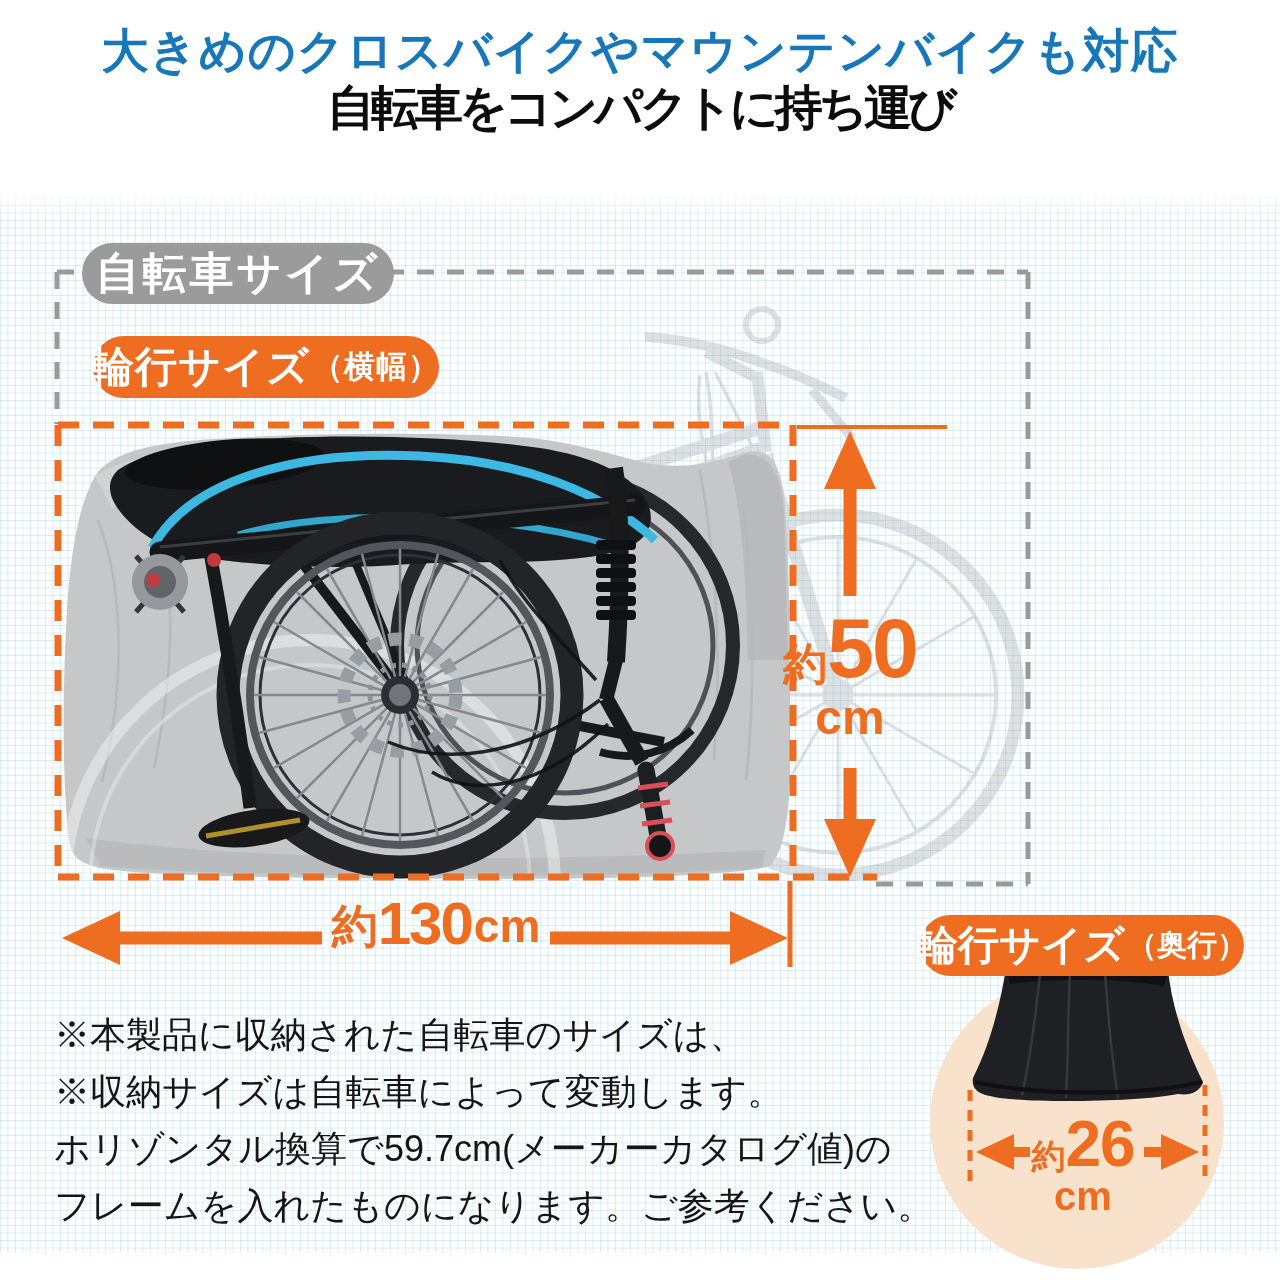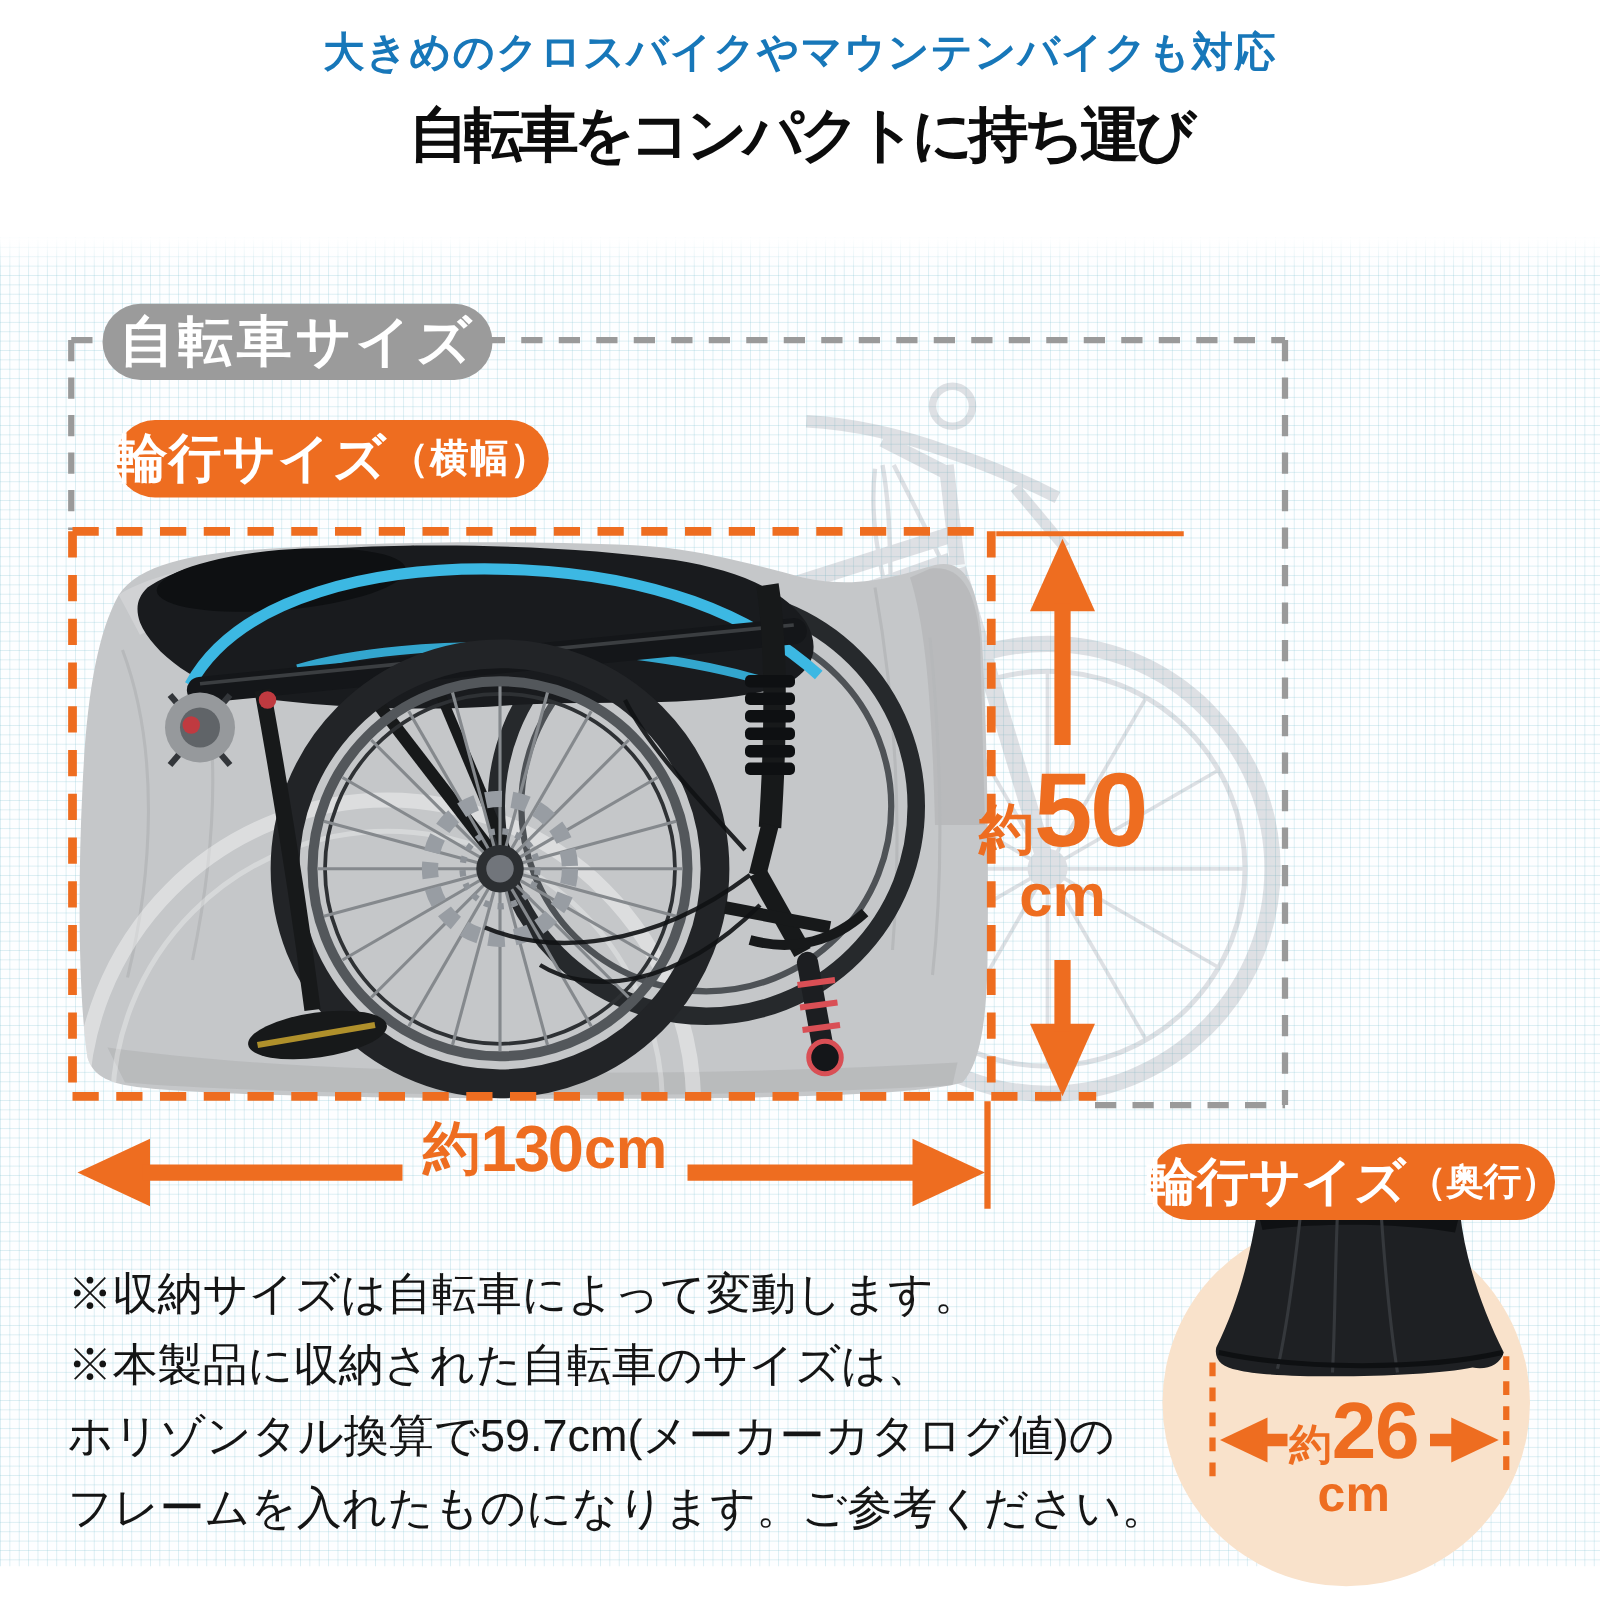--- a/index.html
+++ b/index.html
@@ -2,21 +2,21 @@
 <html><head>
 <meta charset="utf-8">
 <style>
   * { margin:0; padding:0; box-sizing:border-box; }
   body { width:1280px; height:1280px; background:#ffffff; font-family:"Liberation Sans", sans-serif; }
   .page { position:relative; width:1280px; height:1280px; overflow:hidden; background:#ffffff; }
 
   
   .header { position:absolute; top:0; left:0; width:1280px; height:190px; background:#ffffff; z-index:3; }
   .subtitle { position:absolute; top:20px; width:100%; text-align:center;
-              font-size:33px; font-weight:700; letter-spacing:1px; color:#1777b9; }
+              font-size:47px; font-weight:700; letter-spacing:1px; color:#1777b9; }
   .title    { position:absolute; top:76px; width:100%; text-align:center;
               font-size:48px; font-weight:900; letter-spacing:-4px; color:#0c0c0c; }
 
   
   .grid-bg { position:absolute; top:190px; left:0; width:1280px; height:1063px;
              background-color:#fdfeff;
              background-image:
                linear-gradient(to right, rgba(140,200,215,.30) 1px, transparent 1px),
                linear-gradient(to bottom, rgba(140,200,215,.30) 1px, transparent 1px);
              background-size:7.5px 7.5px; z-index:0; }
@@ -41,21 +41,21 @@
 
   
   .dim { position:absolute; color:#ee6d20; z-index:2; text-align:center; }
   .dim .row { display:flex; align-items:flex-end; justify-content:center; line-height:1; }
   .dim-height { left:782px; top:606px; width:136px; }
   .dim-height .approx { font-size:44px; font-weight:900; margin-bottom:4px; }
   .dim-height .big    { font-size:84px; font-weight:900; letter-spacing:-2px; }
   .dim-height .unit   { font-size:48px; font-weight:900; line-height:1; margin-top:4px; }
   .dim-width { left:330px; top:894px; width:212px; }
   .dim-width .approx { font-size:46px; font-weight:900; margin-bottom:5px; }
-  .dim-width .big    { font-size:52px; font-weight:900; letter-spacing:-2px; }
+  .dim-width .big    { font-size:60px; font-weight:900; letter-spacing:-2px; }
   .dim-width .unit2  { font-size:46px; font-weight:900; margin-bottom:5px; margin-left:2px; }
   .dim-depth { left:1013px; top:1112px; width:140px; }
   .dim-depth .approx { font-size:34px; font-weight:900; margin-bottom:3px; }
   .dim-depth .big    { font-size:64px; font-weight:900; letter-spacing:-1px; }
   .dim-depth .unit   { font-size:40px; font-weight:900; line-height:1; margin-top:0px; }
 
   
   .notes { position:absolute; left:54px; top:1006px; z-index:2;
            font-size:36px; line-height:57px; color:#151515; letter-spacing:0px; }
   .notes div { white-space:nowrap; }
@@ -294,19 +294,19 @@
 
   <div class="dim dim-depth">
     <div class="row">
       <span class="approx">約</span>
       <span class="big">26</span>
     </div>
     <div class="unit">cm</div>
   </div>
 
   <div class="notes">
+    <div>※本製品に収納された自転車のサイズは、</div>
     <div>※収納サイズは自転車によって変動します。</div>
-    <div>※本製品に収納された自転車のサイズは、</div>
     <div>ホリゾンタル換算で59.7cm(メーカーカタログ値)の</div>
     <div>フレームを入れたものになります。ご参考ください。</div>
   </div>
 
 </div>
 
 </body></html>

